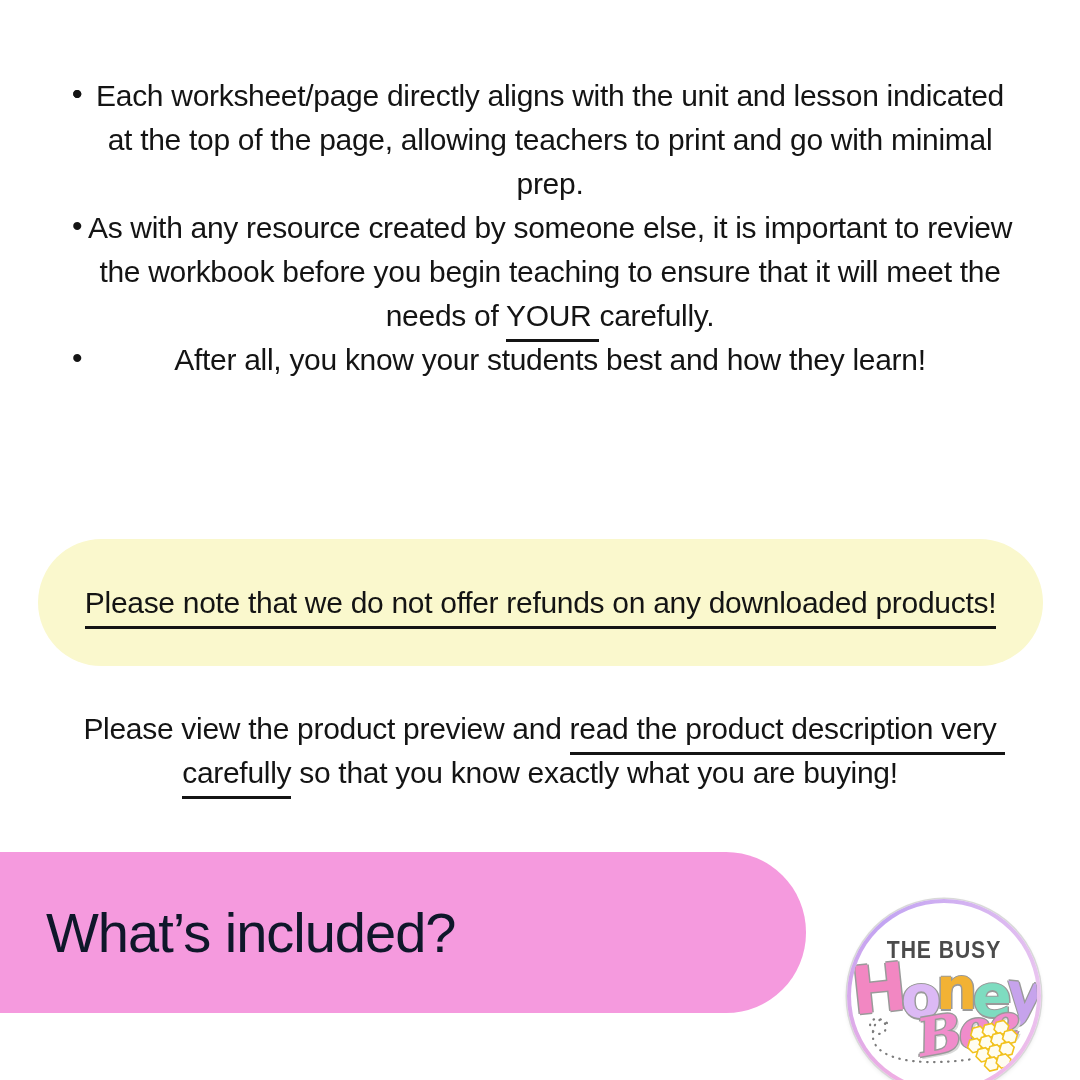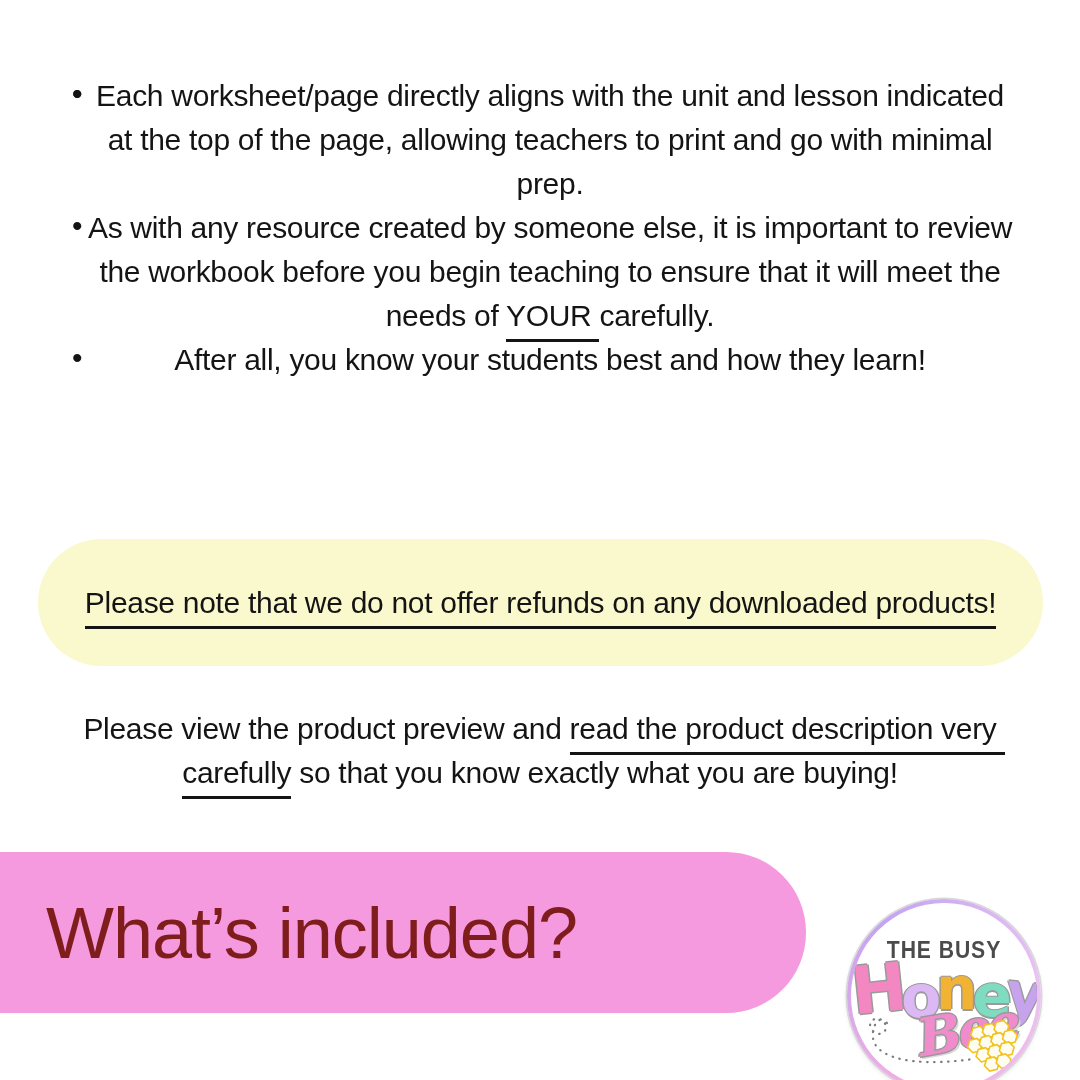--- a/index.html
+++ b/index.html
@@ -49,21 +49,21 @@
 
   
   .banner {
     position:absolute; left:0; top:852px; width:806px; height:161px;
     background:#f59ade;
     border-radius:0 80px 80px 0;
     display:flex; align-items:center;
     padding-left:46px;
   }
   .banner h1 {
-    font-size:72px; font-weight:normal; letter-spacing:-1px; color:#7f1d1d;
+    font-size:56px; font-weight:normal; letter-spacing:-1px; color:#0f172a;
   }
 
   
   .logo {
     position:absolute; left:847px; top:899px; width:194px; height:194px;
     border-radius:50%;
     background:conic-gradient(from 200deg,#f3b0e2,#c2a4f2,#e9c4f0,#f3b0e2);
     box-shadow:0 0 0 1.5px #d8d8d8, 0 2px 5px rgba(0,0,0,.12);
   }
   .logo-inner {

